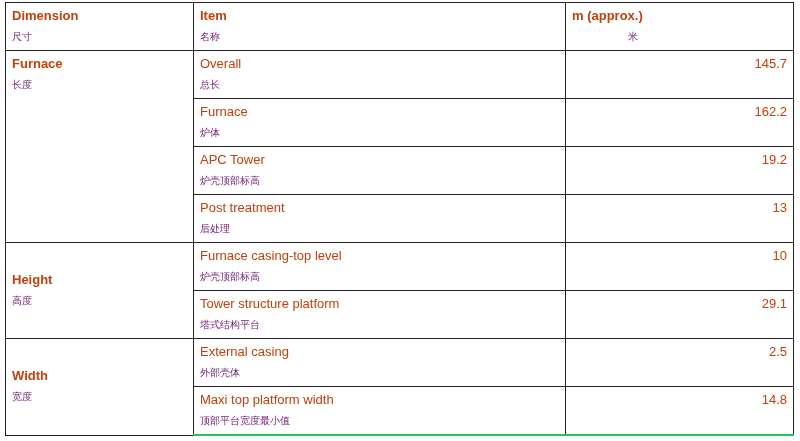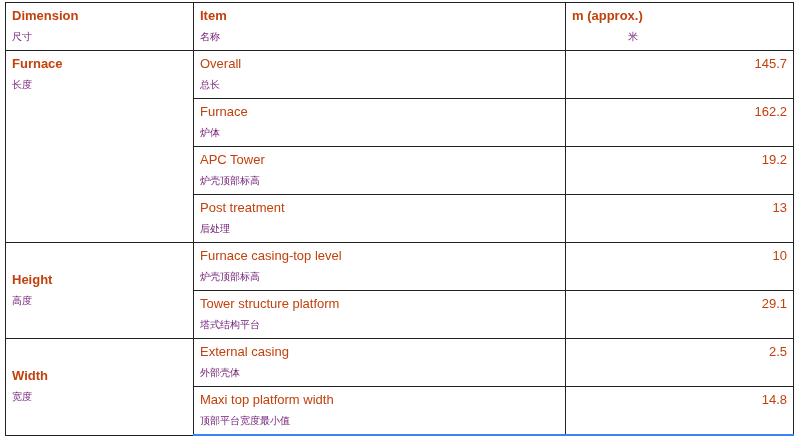--- a/index.html
+++ b/index.html
@@ -30,21 +30,21 @@
   col.c3 { width: 228px; }
   th, td {
     border: 1px solid #222222;
     padding: 2px 6px;
     vertical-align: top;
     text-align: left;
     font-weight: normal;
     background: #ffffff;
   }
   tr { height: 48px; }
-  tbody tr:last-child td { border-bottom: 2px solid #3b82f6; }
+  tbody tr:last-child td { border-bottom: 2px solid #22c55e; }
   .en {
     font-size: 13px;
     line-height: 21px;
     color: #c2410c;
     white-space: nowrap;
   }
   .zh {
     font-size: 10px;
     line-height: 22px;
     color: #701a75;

